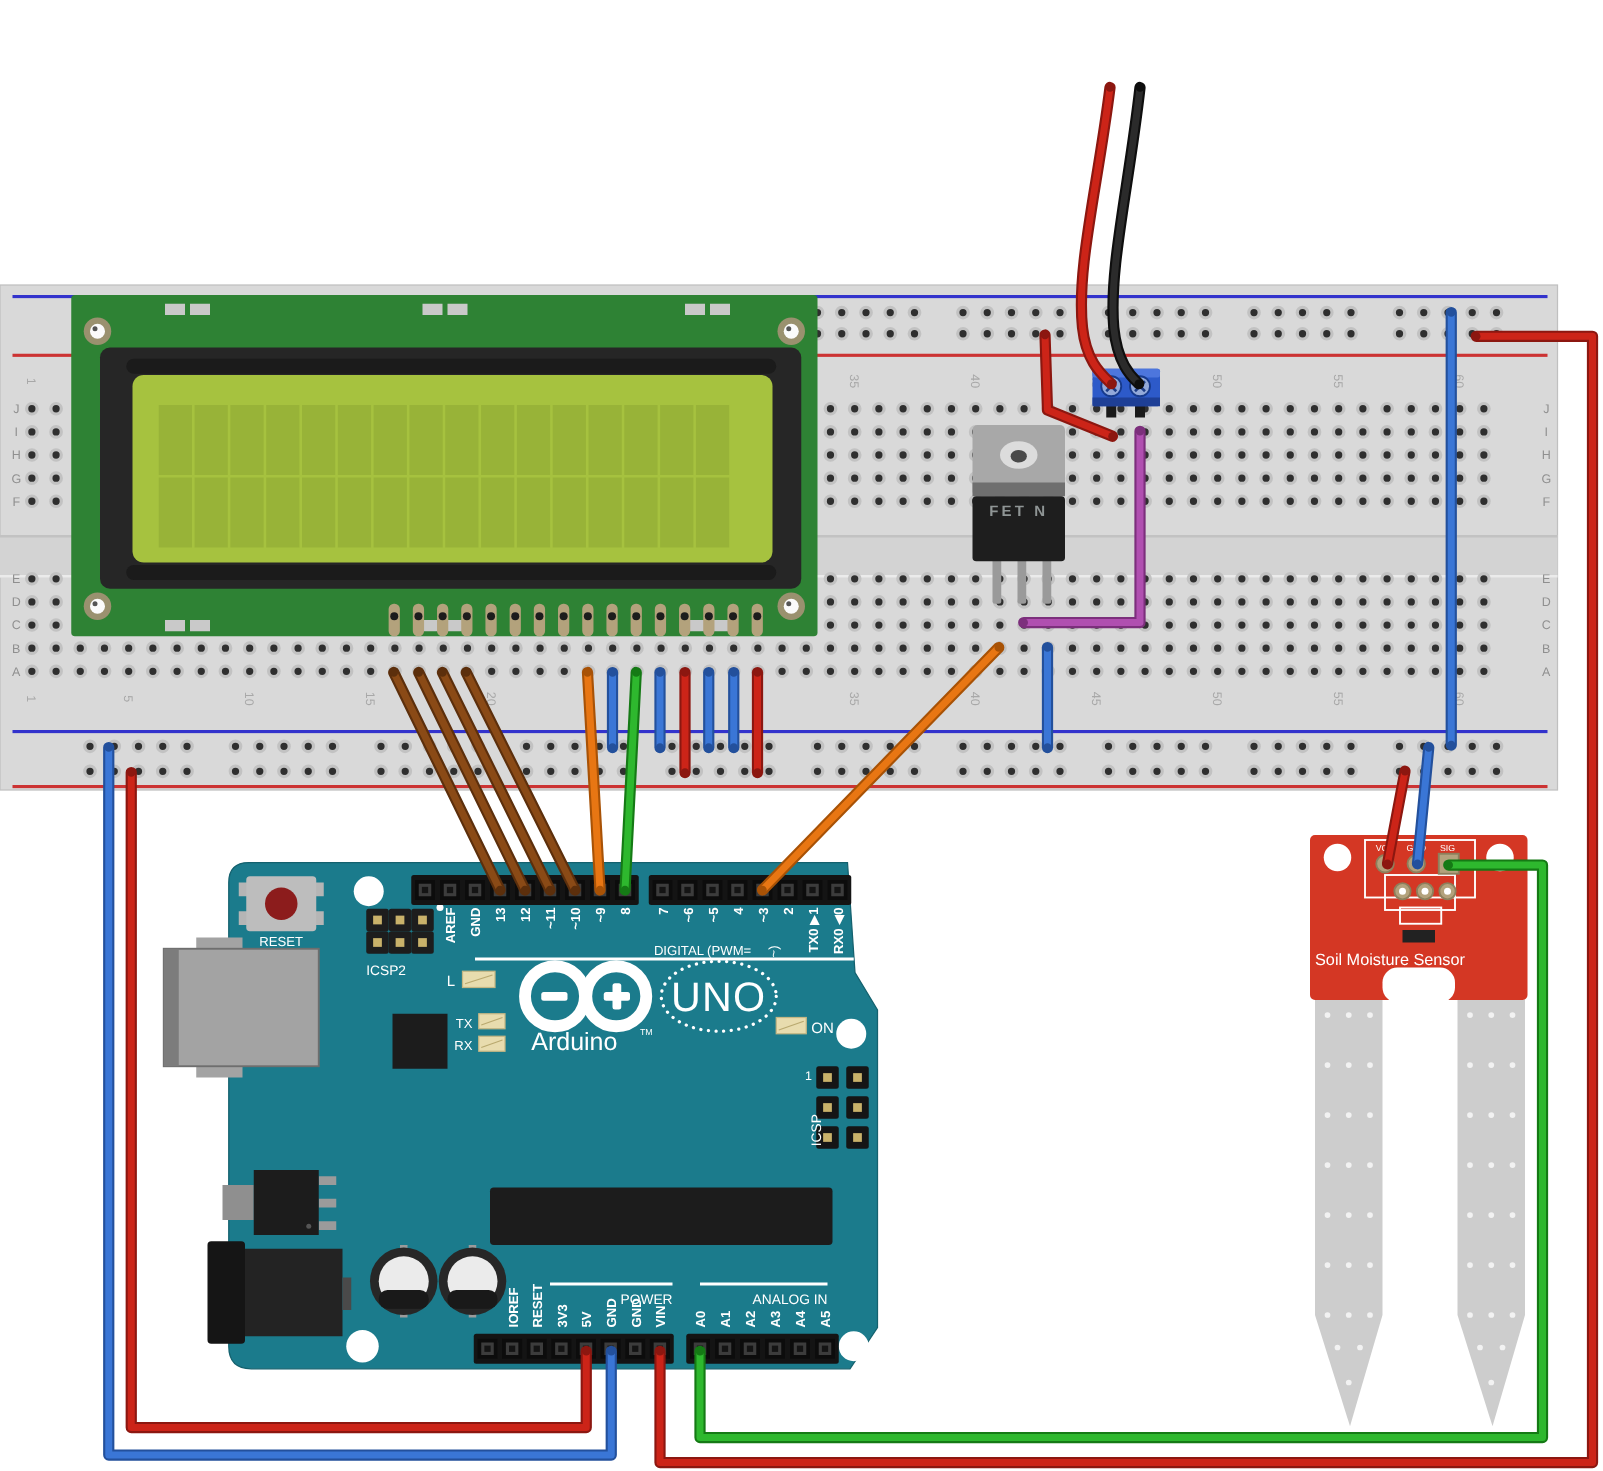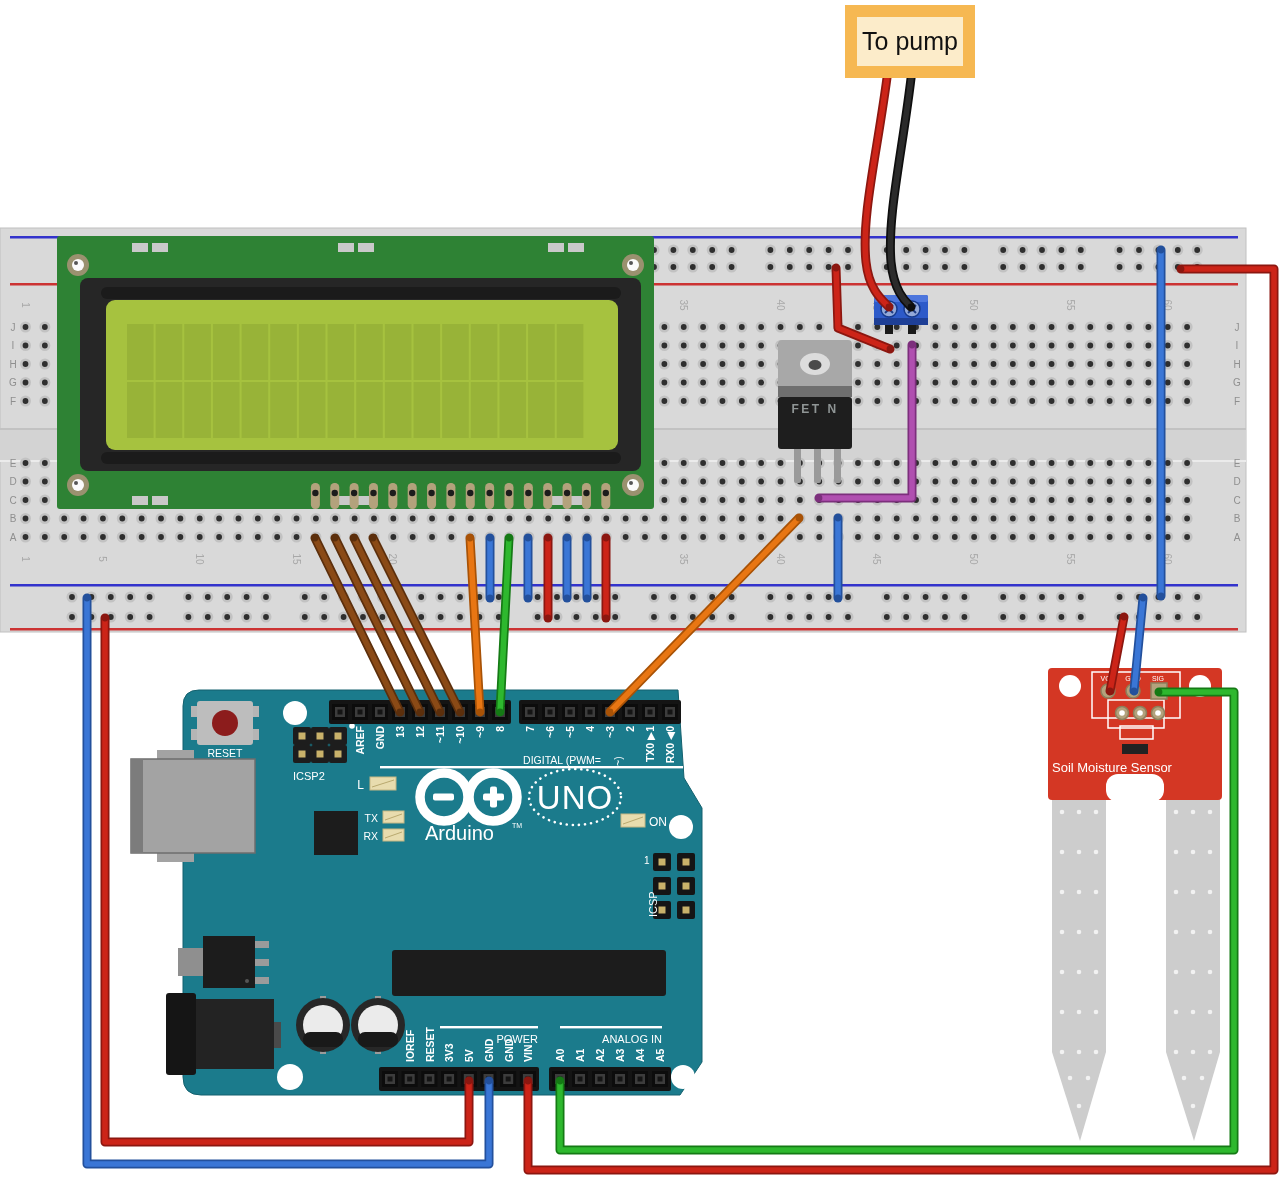--- a/index.html
+++ b/index.html
@@ -1484,16 +1484,13 @@
           <circle cx="87" cy="598" r="3.4" fill="#23509c"></circle>
         </g>
         <g>
           <polyline fill="none" stroke="#8c1710" stroke-width="9" stroke-linecap="round" stroke-linejoin="round" points="469,1081 469,1142 105,1142 105,618"></polyline>
           <polyline fill="none" stroke="#cc2418" stroke-width="5.6" stroke-linecap="round" stroke-linejoin="round" points="469,1081 469,1142 105,1142 105,618"></polyline>
           <circle cx="469" cy="1081" r="3.4" fill="#8c1710"></circle>
           <circle cx="105" cy="618" r="3.4" fill="#8c1710"></circle>
         </g>
       </g>
     </svg>
-  <div class="pump-label" style="background: rgb(246, 184, 82);">
-    <div class="pump-label-inner" style="background: rgb(252, 236, 202);">To pump</div>
-  </div>
 </div>
 
 </body></html>

